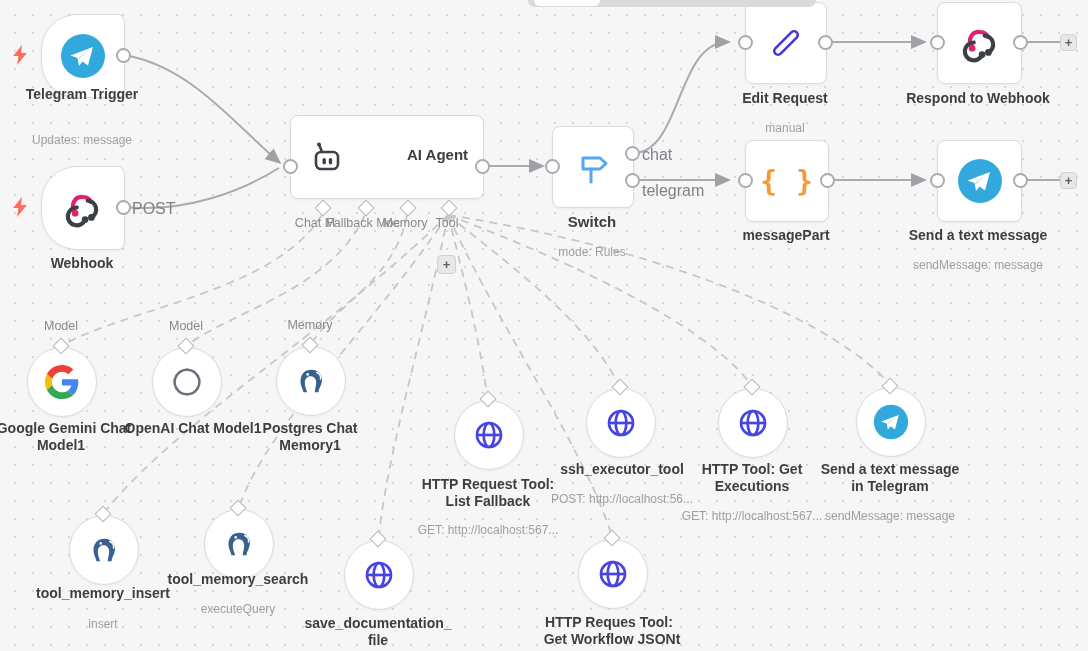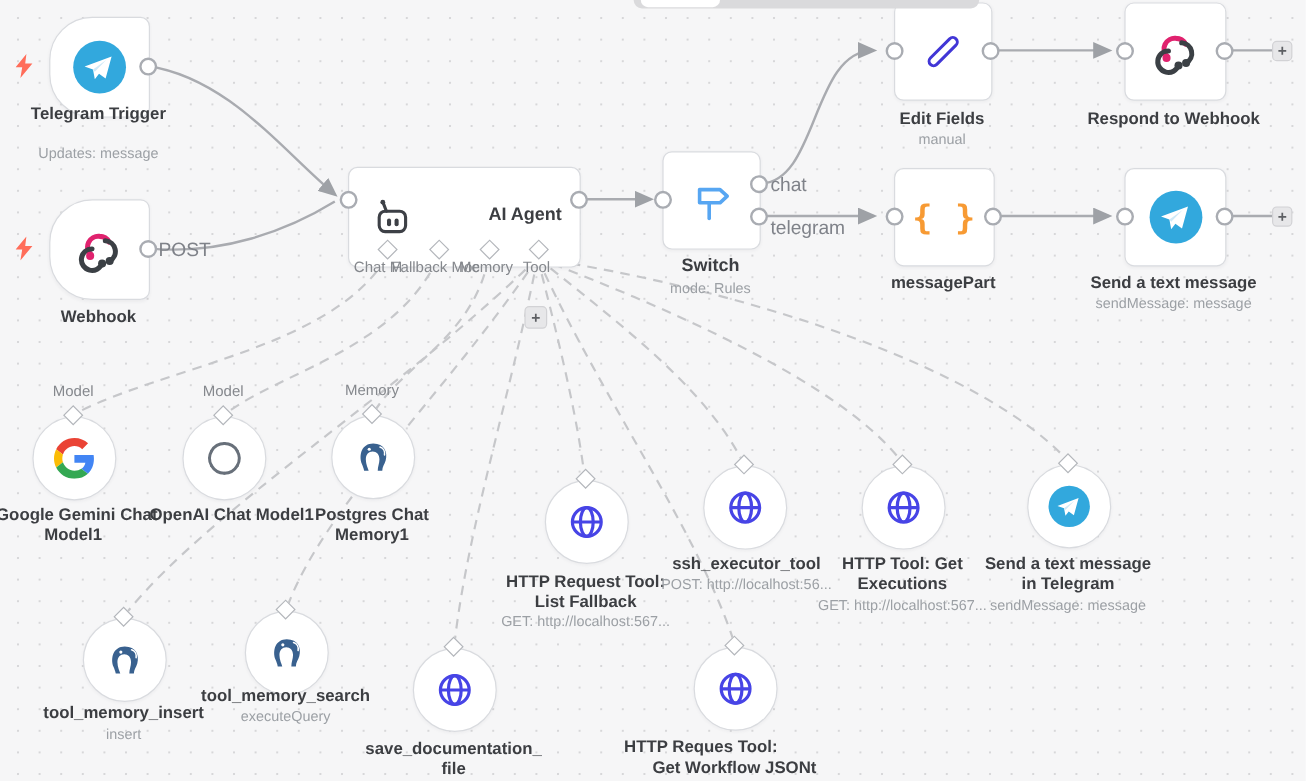--- a/index.html
+++ b/index.html
@@ -16,21 +16,21 @@
   .trigger{border-radius:36px 8px 8px 36px;}
   .circle-node{border-radius:50%;width:68px;height:68px;}
   .port{position:absolute;z-index:4;width:15px;height:15px;box-sizing:border-box;background:#fff;
     border:2px solid #a9acb2;border-radius:50%;}
   .diamond{position:absolute;z-index:4;width:12px;height:12px;box-sizing:border-box;background:#fff;
     border:1.5px solid #b3b6bb;transform:rotate(45deg);}
   .ntitle{position:absolute;z-index:3;transform:translateX(-50%);white-space:nowrap;
     font-size:14px;font-weight:600;color:#3c3e42;text-align:center;}
   .big{font-size:15px;}
   .nsub{position:absolute;z-index:3;transform:translateX(-50%);white-space:nowrap;
-    font-size:12px;font-weight:400;color:#9ca0a5;text-align:center;}
+    font-size:12px;font-weight:400;color:#9ca0a5;text-align:center;margin-top:12px;}
   .plabel{position:absolute;z-index:3;transform:translateX(-50%);white-space:nowrap;
     font-size:12.5px;color:#85888d;}
   .portlabel{position:absolute;z-index:3;white-space:nowrap;font-size:16px;color:#7f8289;}
   .plus{position:absolute;z-index:4;width:17px;height:17px;box-sizing:border-box;background:#e7e7e9;
     border:1px solid #d2d2d5;border-radius:4px;color:#5d5f63;display:flex;align-items:center;
     justify-content:center;font-size:13px;font-weight:700;line-height:1;cursor:pointer;}
   .bolt{position:absolute;z-index:3;}
   .icon{display:block;}
   .braces{font-family:"DejaVu Sans Mono",monospace;font-size:28px;font-weight:700;color:#f79a33;letter-spacing:1px;}
   .bar{position:absolute;z-index:5;}
@@ -100,21 +100,21 @@
       </g>
       <circle cx="12.5" cy="25" r="3.2" fill="#e0226e"></circle>
       <circle cx="28" cy="29" r="3.2" fill="#3b4045"></circle>
       <circle cx="22" cy="31" r="3.2" fill="#3b4045"></circle>
     </svg>
   </div>
   <span class="port" style="left:115.5px;top:199.5px;"></span>
   <span class="portlabel" style="left:132px;top:200px;">POST</span>
   <div class="ntitle" style="left:82px;top:255px;">Webhook</div>
 
-  <div class="node-box" style="left:290px;top:139px;width:192px;height:82px;">
+  <div class="node-box" style="left:290px;top:115px;width:192px;height:82px;">
     <svg class="icon" style="position:absolute;left:18px;top:24px;" width="36" height="34" viewBox="0 0 36 34">
       <g fill="none" stroke="#3d4046" stroke-width="2.6" stroke-linejoin="round" stroke-linecap="round">
         <rect x="7" y="12" width="22" height="17" rx="5"></rect>
         <path d="M13 12 L10.5 5.5"></path>
       </g>
       <circle cx="10" cy="4.5" r="2" fill="#3d4046"></circle>
       <rect x="13.5" y="18" width="3.4" height="6.5" rx="1.7" fill="#3d4046"></rect>
       <rect x="19.8" y="18" width="3.4" height="6.5" rx="1.7" fill="#3d4046"></rect>
     </svg>
     <div class="ntitle big" style="left:116px;top:30px;transform:none;position:absolute;">AI Agent</div>
@@ -148,21 +148,21 @@
   <div class="nsub" style="left:592px;top:233px;">mode: Rules</div>
 
   <div class="node-box" style="left:745px;top:2px;width:80px;height:80px;">
     <svg class="icon" width="40" height="40" viewBox="0 0 40 40">
       <line x1="12" y1="28" x2="28" y2="12" stroke="#4136d6" stroke-width="10" stroke-linecap="round"></line>
       <line x1="12" y1="28" x2="28" y2="12" stroke="#ffffff" stroke-width="5" stroke-linecap="round"></line>
     </svg>
   </div>
   <span class="port" style="left:737.5px;top:34.5px;"></span>
   <span class="port" style="left:817.5px;top:34.5px;"></span>
-  <div class="ntitle" style="left:785px;top:90px;">Edit Fields</div>
+  <div class="ntitle" style="left:785px;top:90px;">Edit Request</div>
   <div class="nsub" style="left:785px;top:109px;">manual</div>
 
   <div class="node-box" style="left:937px;top:2px;width:83px;height:80px;">
     <svg class="icon" width="42" height="42" viewBox="0 0 40 40">
       <g fill="none" stroke-width="4" stroke-linecap="round">
         <path d="M13 24 A 8.5 8.5 0 0 1 20 9.5 A 8.5 8.5 0 0 1 27.5 14" stroke="#e0226e"></path>
         <path d="M24.5 13 A 8.5 8.5 0 0 1 28 29 M14 19.5 A 8.5 8.5 0 1 0 22 31" stroke="#3b4045"></path>
       </g>
       <circle cx="12.5" cy="25" r="3.2" fill="#e0226e"></circle>
       <circle cx="28" cy="29" r="3.2" fill="#3b4045"></circle>
@@ -326,16 +326,16 @@
   <span class="diamond" style="left:606px;top:532px;"></span>
   <div class="node-box circle-node" style="left:578px;top:539px;">
     <svg class="icon" width="32" height="32" viewBox="0 0 24 24">
       <g fill="none" stroke="#4744e6" stroke-width="2">
         <circle cx="12" cy="12" r="9"></circle>
           <ellipse cx="12" cy="12" rx="4" ry="9"></ellipse>
           <line x1="3" y1="12" x2="21" y2="12"></line>
       </g>
     </svg>
   </div>
-  <div class="ntitle" style="left:584px;top:614px;">HTTP Reques Tool:</div>
+  <div class="ntitle" style="left:609px;top:614px;">HTTP Reques Tool:</div>
   <div class="ntitle" style="left:612px;top:631px;">Get Workflow JSONt</div>
 
 </div>
 
 </body></html>

